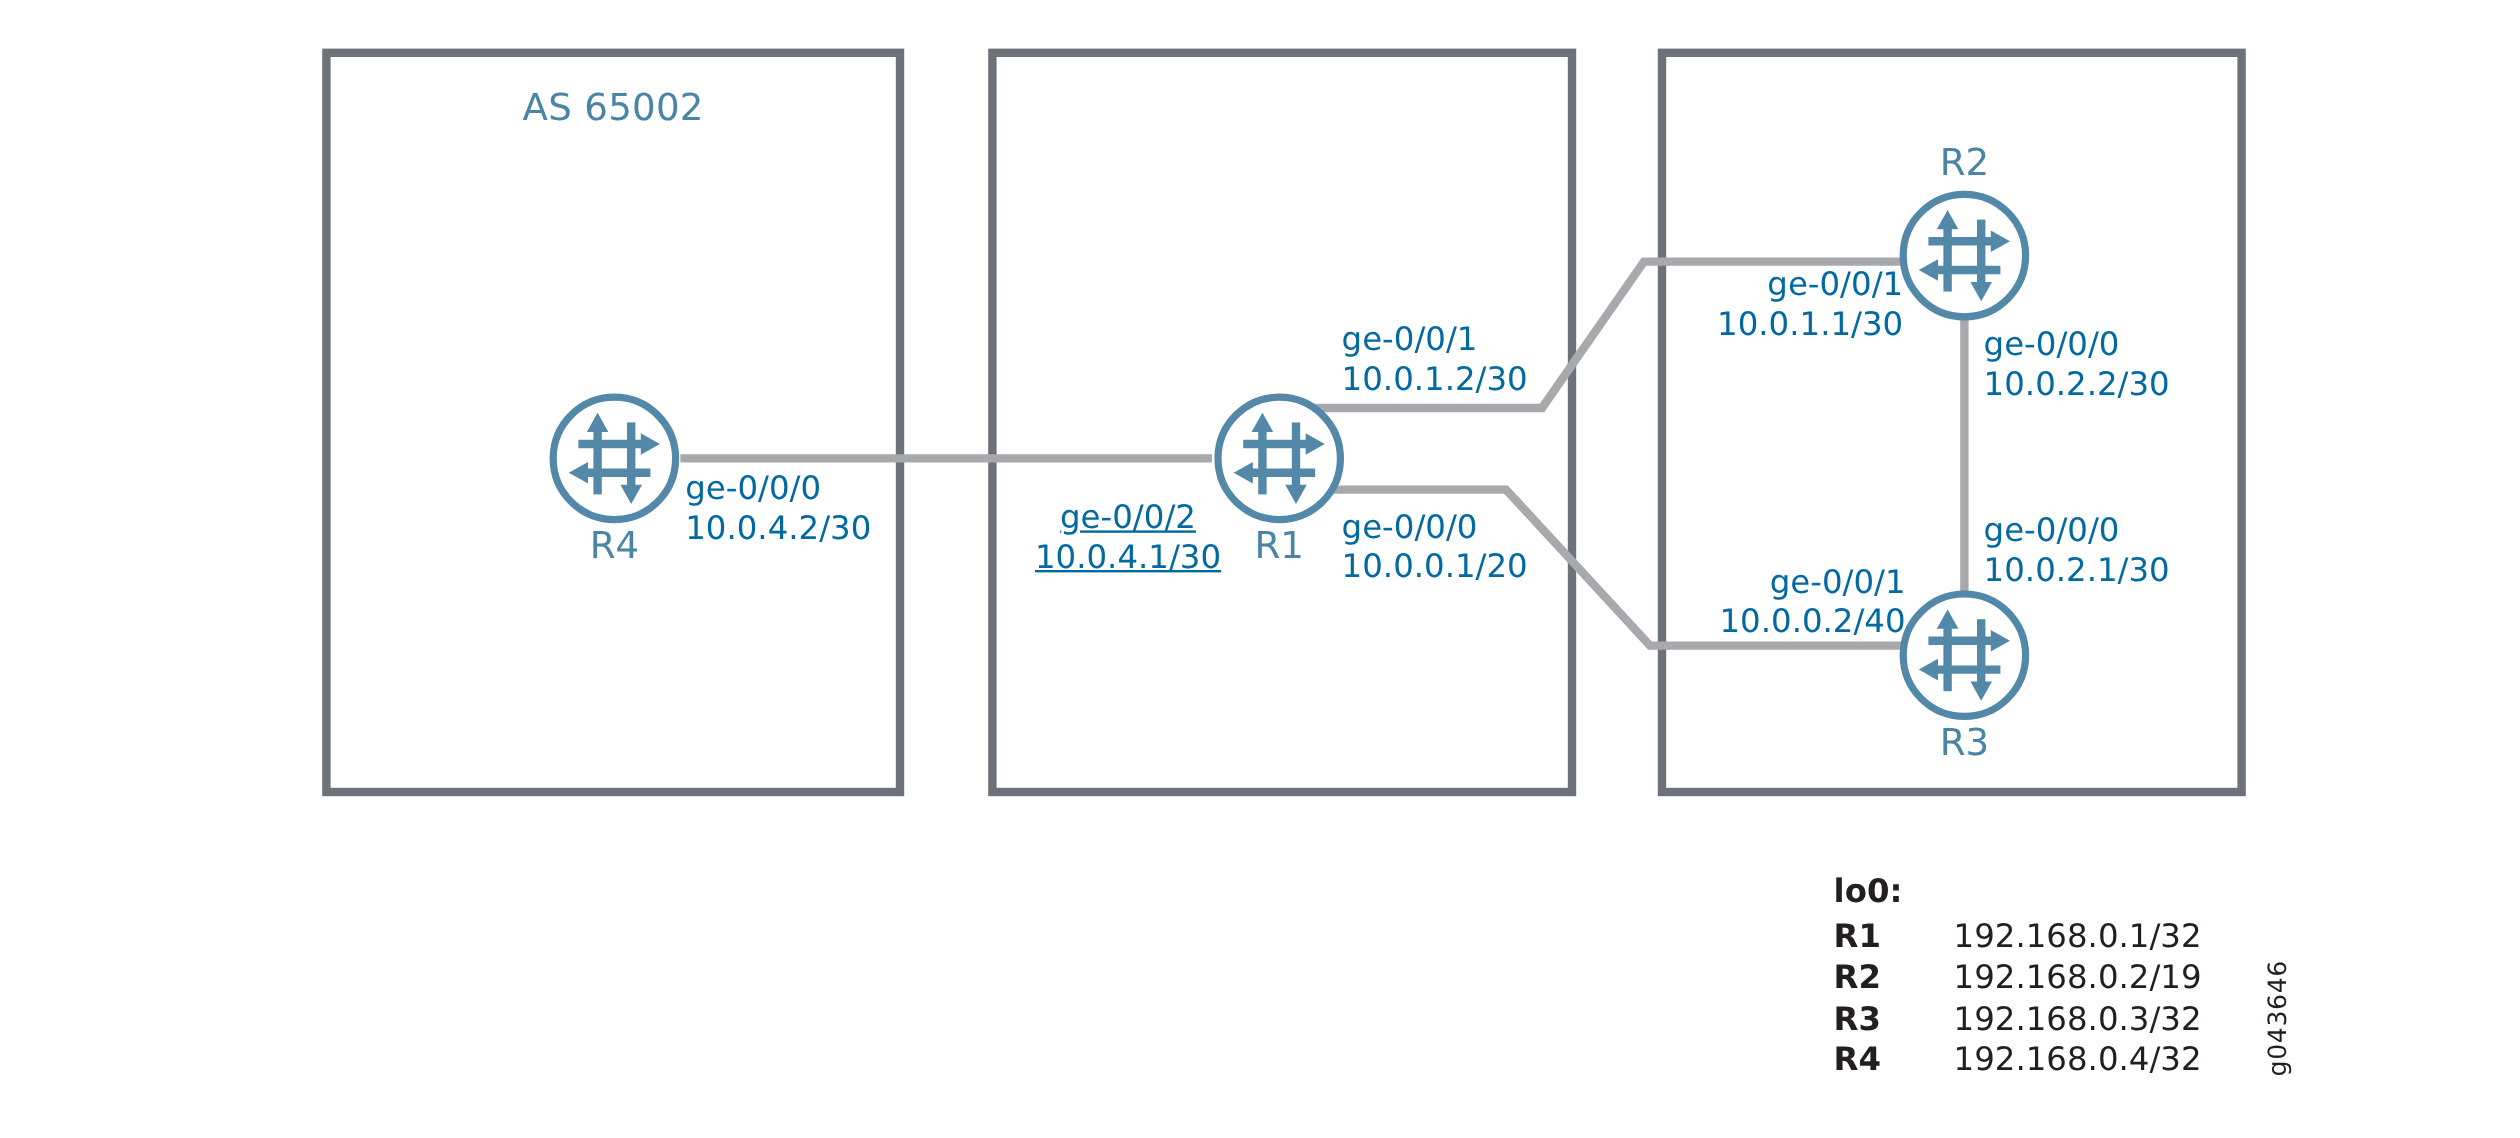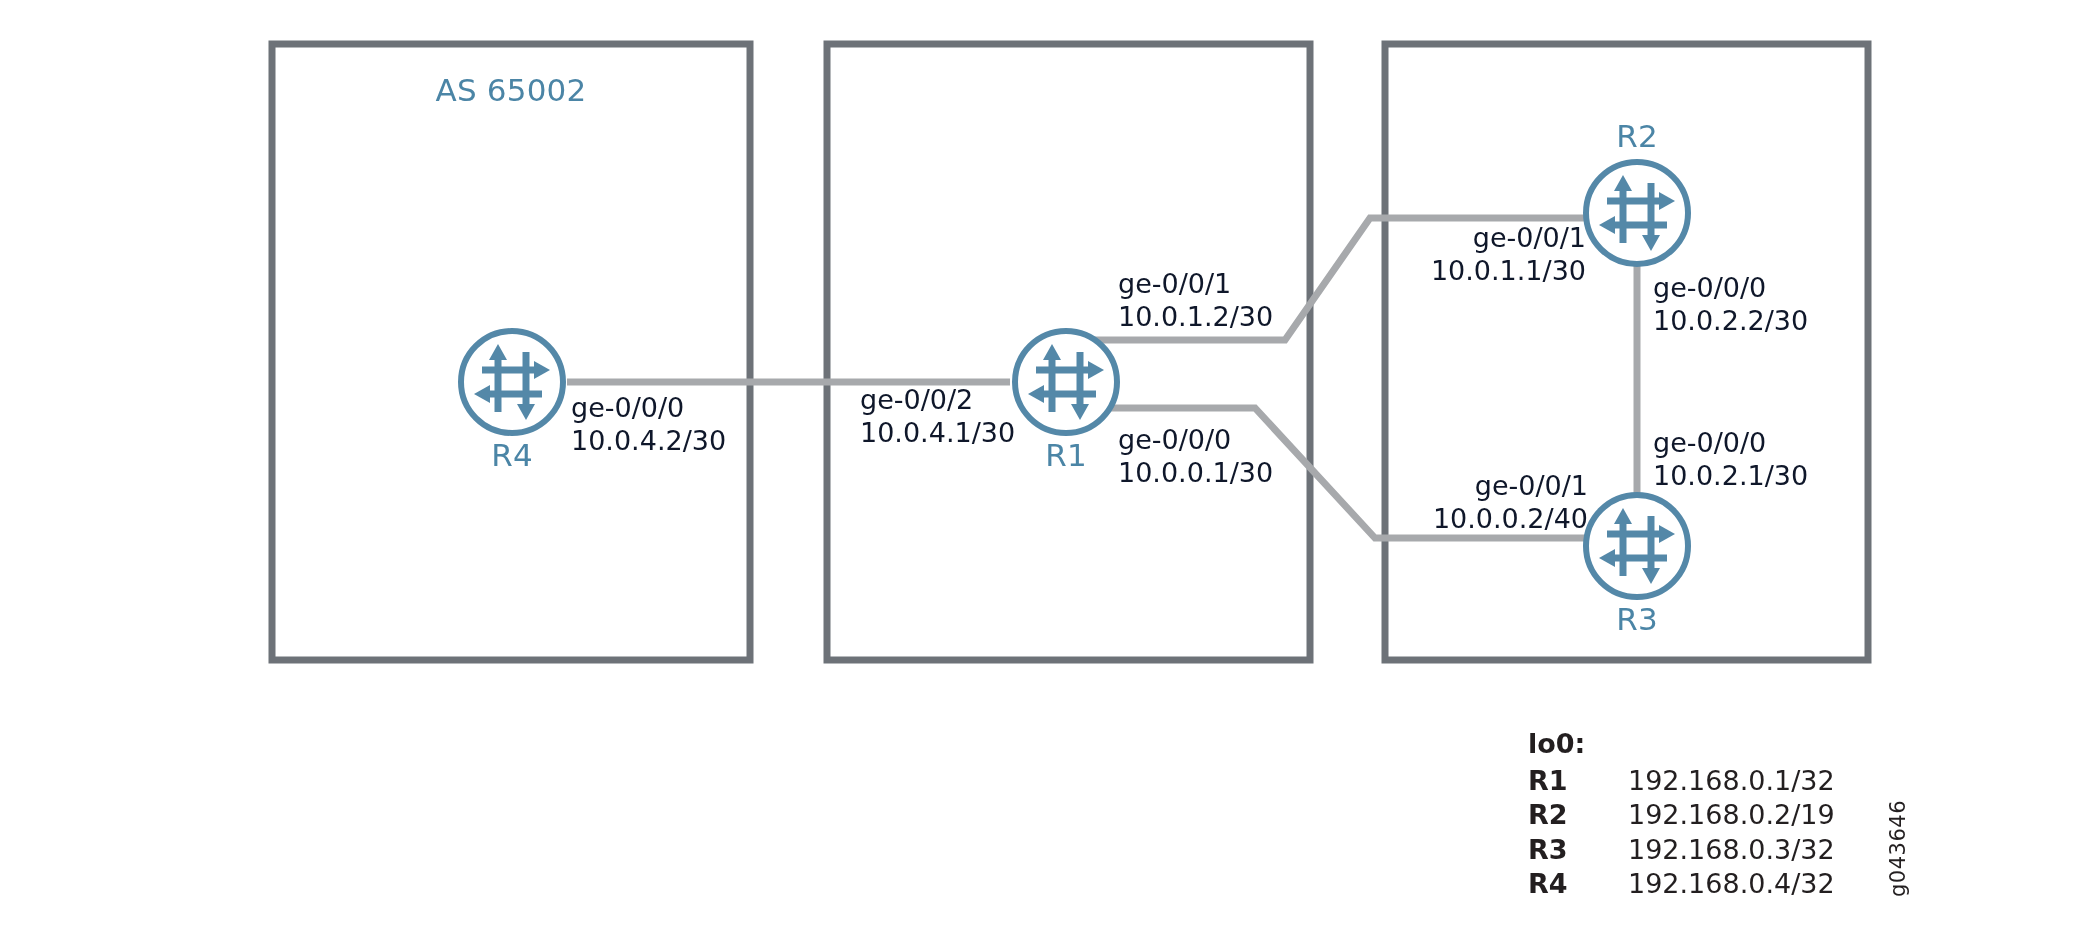--- a/index.html
+++ b/index.html
@@ -39,21 +39,21 @@
   .router-label {
     position: absolute;
     color: #4B85A6;
     font-size: 31px;
     font-weight: 400;
     white-space: nowrap;
     text-align: center;
   }
   .iface {
     position: absolute;
-    color: #0f172a;
+    color: #0369a1;
     font-size: 27px;
     line-height: 1.22;
     white-space: nowrap;
   }
   .iface .l2 { display: block; }
   .legend {
     position: absolute;
     color: #231F20;
     font-size: 27px;
     line-height: 1.28;
@@ -145,28 +145,28 @@
   <div class="router-label" style="left:462px; top:437px; width:100px;">R4</div>
   <div class="router-label" style="left:1016px; top:437px; width:100px;">R1</div>
   <div class="router-label" style="left:1587px; top:118px; width:100px;">R2</div>
   <div class="router-label" style="left:1587px; top:601px; width:100px;">R3</div>
 
   <div class="iface" style="left:571px; top:392px;">
     <span class="l1">ge-0/0/0</span>
     <span class="l2">10.0.4.2/30</span>
   </div>
 
-  <div class="iface" style="left:860px; top:384px; text-align:left; width:160px;">
+  <div class="iface" style="left:860px; top:416px; text-align:center; width:160px;text-decoration:underline;">
     <span class="l1">ge-0/0/2</span>
     <span class="l2">10.0.4.1/30</span>
   </div>
 
   <div class="iface" style="left:1118px; top:424px;">
     <span class="l1">ge-0/0/0</span>
-    <span class="l2">10.0.0.1/30</span>
+    <span class="l2">10.0.0.1/20</span>
   </div>
 
   <div class="iface" style="left:1118px; top:268px;">
     <span class="l1">ge-0/0/1</span>
     <span class="l2">10.0.1.2/30</span>
   </div>
 
   <div class="iface" style="left:1401px; top:222px; text-align:right; width:185px;">
     <span class="l1">ge-0/0/1</span>
     <span class="l2">10.0.1.1/30</span>

